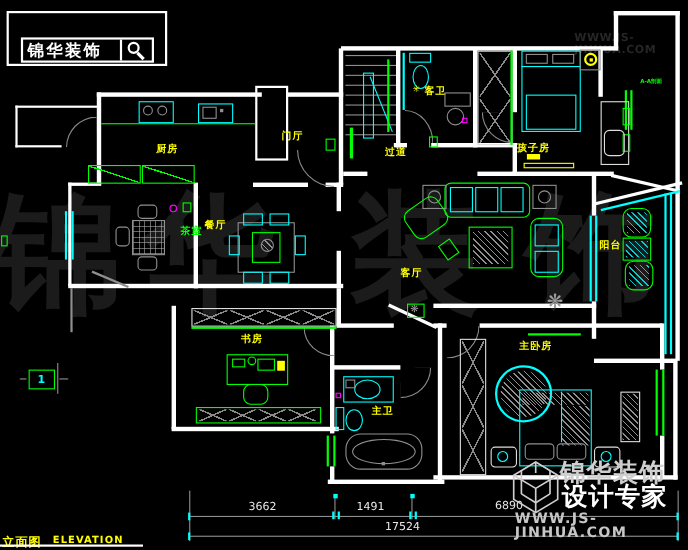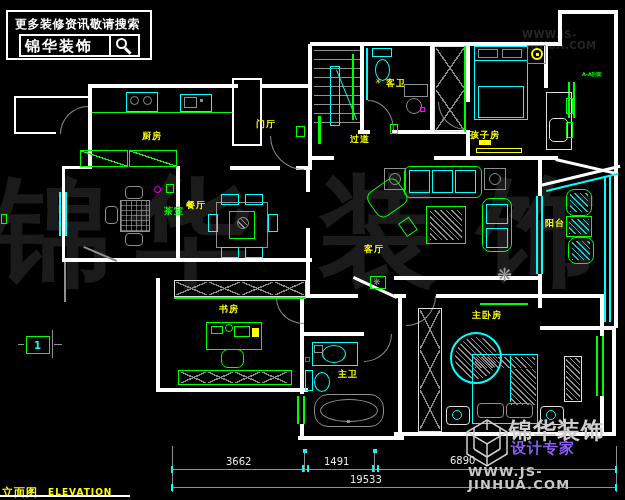--- a/index.html
+++ b/index.html
@@ -41,21 +41,20 @@
 
 <div id="stage">
 
   <b class="wmchar" style="left:-10px;top:172px">锦</b>
   <b class="wmchar" style="left:130px;top:172px">华</b>
   <b class="wmchar" style="left:318px;top:172px">装</b>
   <b class="wmchar" style="left:478px;top:172px">饰</b>
   <b style="left:522px;top:29px;color:#262626;font-size:10px;font-weight:bold;letter-spacing:.5px">WWW.JS-JINHUA.COM</b>
 
   <div style="position:absolute;left:6px;top:10px;width:146px;height:50px;border:2px solid #fff;">
-    <b style="left:7px;top:4px;color:#fff;font-size:12px;font-weight:bold;letter-spacing:.5px">更多装修资讯敬请搜索</b>
     <div style="position:absolute;left:11px;top:22px;width:121px;height:23px;border:2px solid #fff;">
       <b style="left:4px;top:1px;color:#fff;font-size:15px;font-weight:bold;letter-spacing:2px">锦华装饰</b>
       <i class="w" style="left:88px;top:0;width:2px;height:19px"></i>
       <span>
         <i style="left:95px;top:2px;width:11px;height:11px;border:2px solid #fff;border-radius:50%"></i>
         <i class="w rot" style="left:105px;top:11px;width:8px;height:3px;transform:rotate(45deg)"></i>
       </span>
     </div>
   </div>
 
@@ -316,37 +315,37 @@
   <i class="cy" style="left:372px;top:465px;width:2px;height:7px"></i>
   <i class="cy" style="left:377px;top:465px;width:2px;height:7px"></i>
   <i class="cy" style="left:615px;top:466px;width:2px;height:7px"></i>
   <i class="cy" style="left:171px;top:484px;width:2px;height:7px"></i>
   <i class="cy" style="left:615px;top:484px;width:2px;height:7px"></i>
   <i class="cy" style="left:303px;top:449px;width:4px;height:4px"></i>
   <i class="cy" style="left:373px;top:449px;width:4px;height:4px"></i>
   <b class="dimtxt" style="left:226px;top:457px">3662</b>
   <b class="dimtxt" style="left:324px;top:457px">1491</b>
   <b class="dimtxt" style="left:450px;top:456px">6890</b>
-  <b class="dimtxt" style="left:350px;top:475px">19533</b>
+  <b class="dimtxt" style="left:350px;top:475px">17524</b>
 
   <b style="left:2px;top:485px;color:#ffff00;font-size:11px;font-weight:bold;letter-spacing:1px">立面图</b>
   <b style="left:48px;top:487px;color:#ffff00;font-size:9px;font-weight:bold;letter-spacing:1px">ELEVATION</b>
   <i class="w" style="left:0;top:495px;width:130px;height:2px"></i>
 
   <div style="position:absolute;left:462px;top:416px;width:163px;height:66px;">
     <svg style="position:absolute;left:2px;top:2px" width="46" height="50" viewBox="0 0 46 50">
       <g fill="none" stroke="#cfcfcf" stroke-width="1.5">
         <polygon points="23,2 43,14 43,36 23,48 3,36 3,14"></polygon>
         <polyline points="3,14 23,26 43,14"></polyline>
         <line x1="23" y1="26" x2="23" y2="48"></line>
         <line x1="10" y1="9.8" x2="10" y2="31"></line>
         <line x1="36" y1="9.8" x2="36" y2="31"></line>
         <line x1="10" y1="31" x2="23" y2="39"></line>
         <line x1="36" y1="31" x2="23" y2="39"></line>
         <line x1="23" y1="2" x2="23" y2="12"></line>
       </g>
     </svg>
     <b style="left:47px;top:3px;color:#cfcfcf;font-size:23px;font-weight:bold;letter-spacing:1px;line-height:1">锦华装饰</b>
-    <b style="left:49px;top:25px;color:#8b5cf6;font-size:15px;font-weight:bold;letter-spacing:1px;line-height:1">设计专家</b>
+    <b style="left:49px;top:25px;color:#ffffff;font-size:23px;font-weight:bold;letter-spacing:1px;line-height:1">设计专家</b>
     <b style="left:6px;top:49px;color:#c7c7c7;font-size:13px;font-weight:bold;letter-spacing:1.2px;line-height:1">WWW.JS-JINHUA.COM</b>
   </div>
 
 </div>
 
 </body></html>

